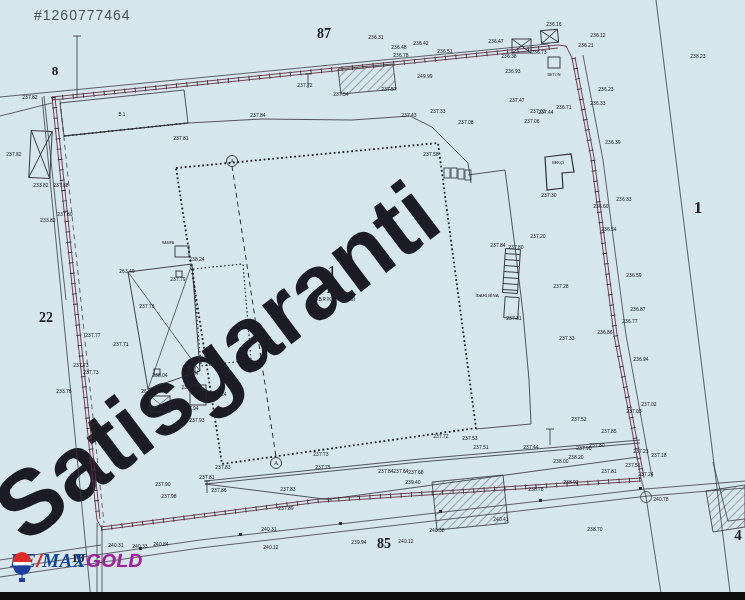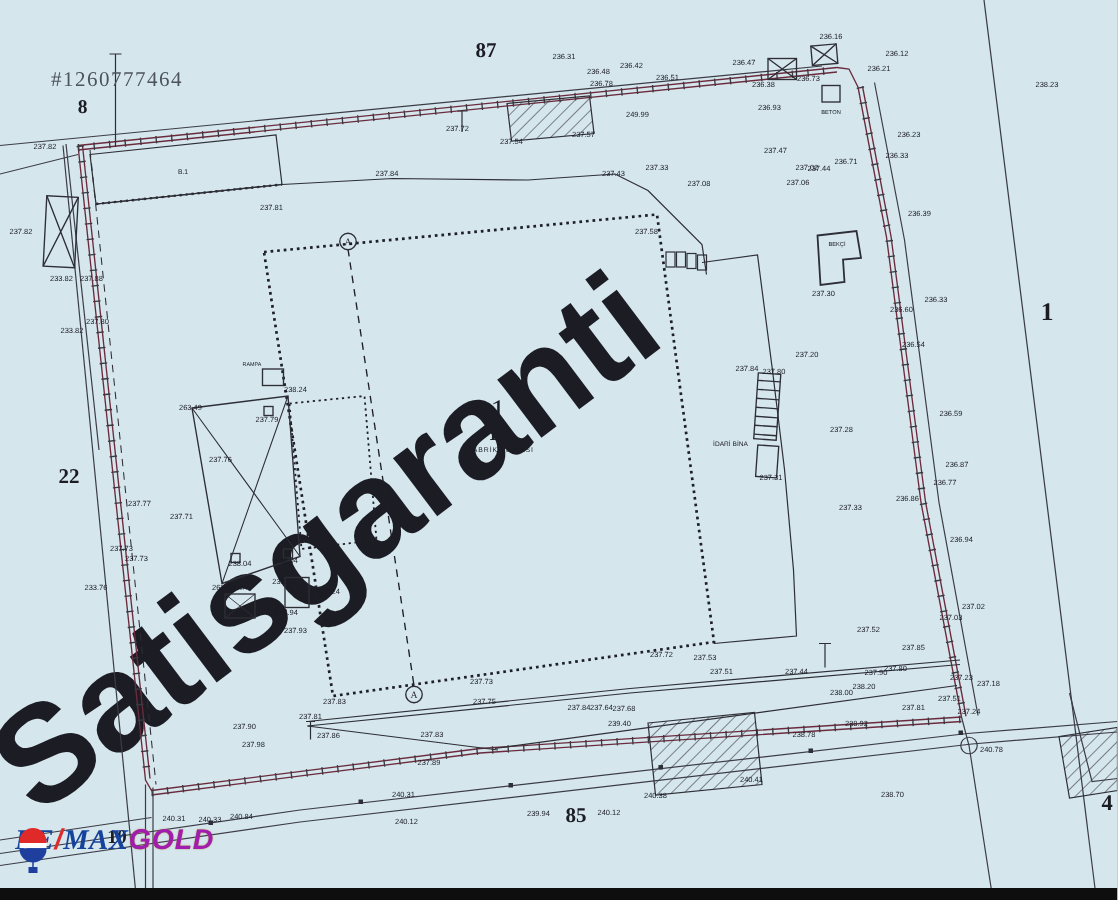--- a/index.html
+++ b/index.html
@@ -1,22 +1,22 @@
 <!DOCTYPE html>
 <html><head>
 <meta charset="utf-8">
 <style>
   html,body{margin:0;padding:0;background:#aebec6;}
   .stage{position:relative;width:745px;height:600px;background:#d5e6ec;overflow:hidden;
          font-family:"Liberation Sans",sans-serif;}
   .stage svg{position:absolute;inset:0;}
   svg text{font-family:"Liberation Sans",sans-serif;fill:#1c1c24;}
   svg text.serif{font-family:"Liberation Serif",serif;}
-  #listing-id{position:absolute;left:34px;top:7px;font-family:Liberation Serif, serif;
-              font-size:14px;color:#4d535c;letter-spacing:1px;margin-top:39px;}
+  #listing-id{position:absolute;left:34px;top:7px;font-family:Liberation Sans, sans-serif;
+              font-size:14px;color:#4d535c;letter-spacing:1px;}
   #bottom-bar{position:absolute;left:0;bottom:0;width:745px;height:8px;background:#0e0e0e;}
   #logo{position:absolute;left:10px;top:550px;display:flex;align-items:center;gap:4px;}
   #logo .wordmark{font-style:italic;font-weight:bold;font-size:19px;letter-spacing:0.5px;
                   font-family:"Liberation Sans",sans-serif;}
   #logo .re,#logo .max{color:#15439c;font-family:Liberation Serif, serif;}
   #logo .slash{color:#e02a2a;}
   #logo .gold{color:#a21caf;text-shadow:0 0 1px #a8842f;}
 </style>
 </head>
 <body>

